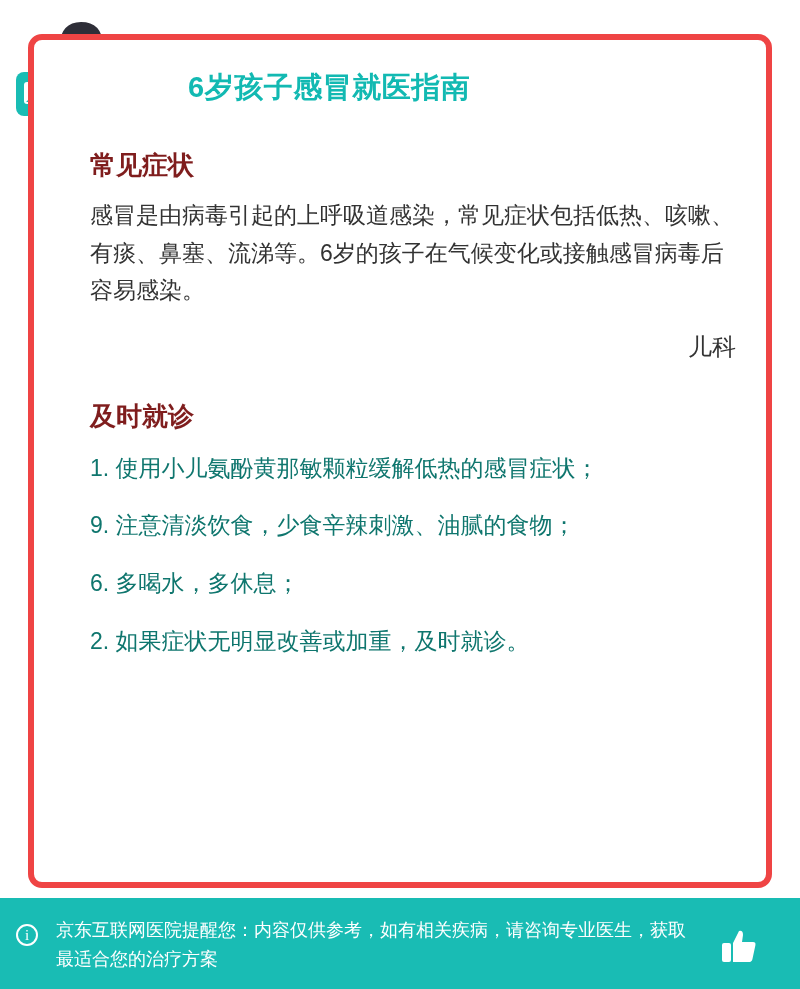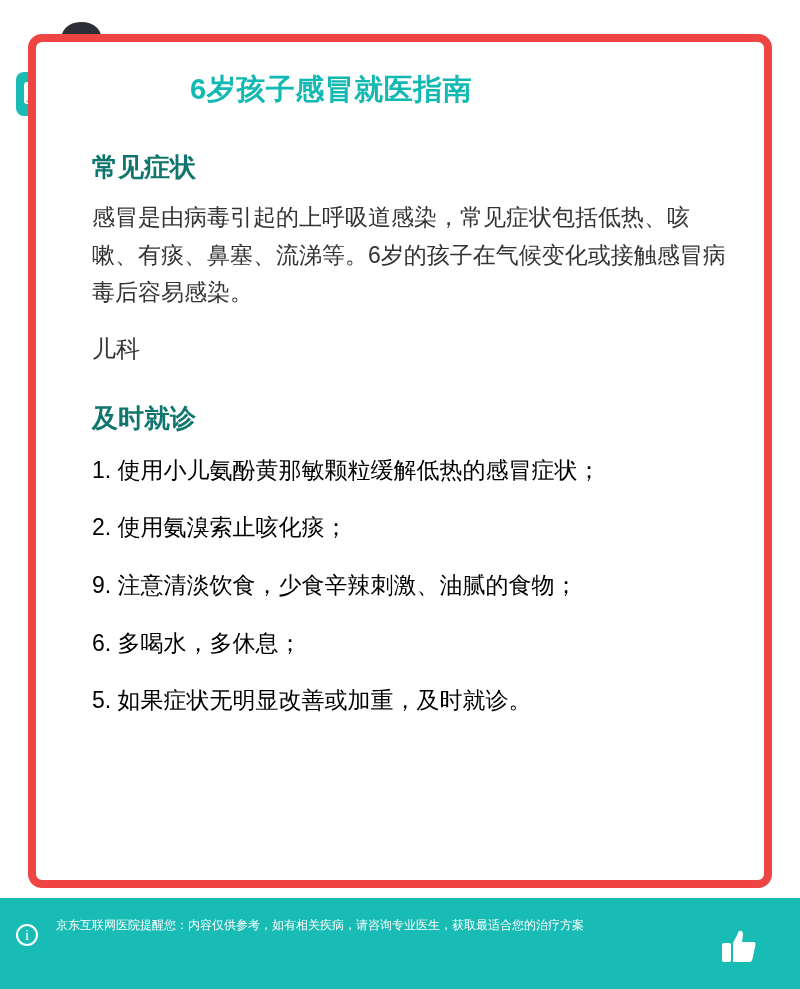--- a/index.html
+++ b/index.html
@@ -32,69 +32,70 @@
   }
 
   
   .card {
     position: absolute;
     left: 28px;
     top: 34px;
     width: 744px;
     height: 854px;
     background: #ffffff;
-    border: 8px solid #ef4444;
+    border: 6px solid #ef4444;
     border-radius: 14px;
     box-sizing: border-box;
     padding: 26px 30px 18px 30px;
   }
 
   .doc-title {
     font-size: 29px;
     font-weight: bold;
     color: #12b9b2;
     letter-spacing: 0.5px;
     margin: 4px 0 0 124px;
     line-height: 1.2;
   }
 
   .section-heading {
     font-size: 26px;
     font-weight: bold;
-    color: #0f766e;
+    color: #7f1d1d;
     margin: 44px 0 0 26px;
     line-height: 1.25;
   }
   .section-heading.tight {
     margin-top: 38px;
   }
 
   .body-text {
     font-size: 23px;
     color: #333333;
     line-height: 1.62;
     margin: 16px 0 0 26px;
     max-width: 660px;
   }
 
   .plain-value {
     font-size: 24px;
     color: #333333;
     margin: 22px 0 0 26px;
     line-height: 1.3;
+    text-align: right;
   }
 
   .tip-list {
     margin: 18px 0 0 0;
     padding: 0;
     list-style: none;
   }
   .tip-item {
     font-size: 23px;
-    color: #000000;
+    color: #0f766e;
     line-height: 1.55;
     margin: 0 0 22px 26px;
     max-width: 660px;
   }
   .tip-item:last-child {
     margin-bottom: 0;
   }
 
   
   .footer {
@@ -124,21 +125,21 @@
     font-size: 15px;
     line-height: 18px;
     text-align: center;
     font-family: "Liberation Serif", serif;
   }
   .footer-text {
     position: absolute;
     left: 40px;
     top: 4px;
     width: 640px;
-    font-size: 12px;
+    font-size: 18px;
     color: #ffffff;
     line-height: 1.62;
   }
   .thumb {
     position: absolute;
     right: 24px;
     top: 14px;
     width: 40px;
     height: 42px;
   }
@@ -181,24 +182,23 @@
     <h1 class="doc-title">6岁孩子感冒就医指南</h1>
 
     <h2 class="section-heading">常见症状</h2>
     <p class="body-text">感冒是由病毒引起的上呼吸道感染，常见症状包括低热、咳嗽、有痰、鼻塞、流涕等。6岁的孩子在气候变化或接触感冒病毒后容易感染。</p>
 
     <p class="plain-value">儿科</p>
 
     <h2 class="section-heading tight">及时就诊</h2>
     <ul class="tip-list">
       <li class="tip-item">1. 使用小儿氨酚黄那敏颗粒缓解低热的感冒症状；</li>
-      <li class="tip-item">2. 使用氨溴索止咳化痰；</li>
       <li class="tip-item">9. 注意清淡饮食，少食辛辣刺激、油腻的食物；</li>
       <li class="tip-item">6. 多喝水，多休息；</li>
-      <li class="tip-item">5. 如果症状无明显改善或加重，及时就诊。</li>
+      <li class="tip-item">2. 如果症状无明显改善或加重，及时就诊。</li>
     </ul>
 
   </div>
 
   <div class="footer">
     <div class="footer-inner">
       <div class="footer-icon">i</div>
       <div class="footer-text">京东互联网医院提醒您：内容仅供参考，如有相关疾病，请咨询专业医生，获取最适合您的治疗方案</div>
       <div class="thumb">
         <svg width="40" height="42" viewBox="0 0 40 42" xmlns="http://www.w3.org/2000/svg">

